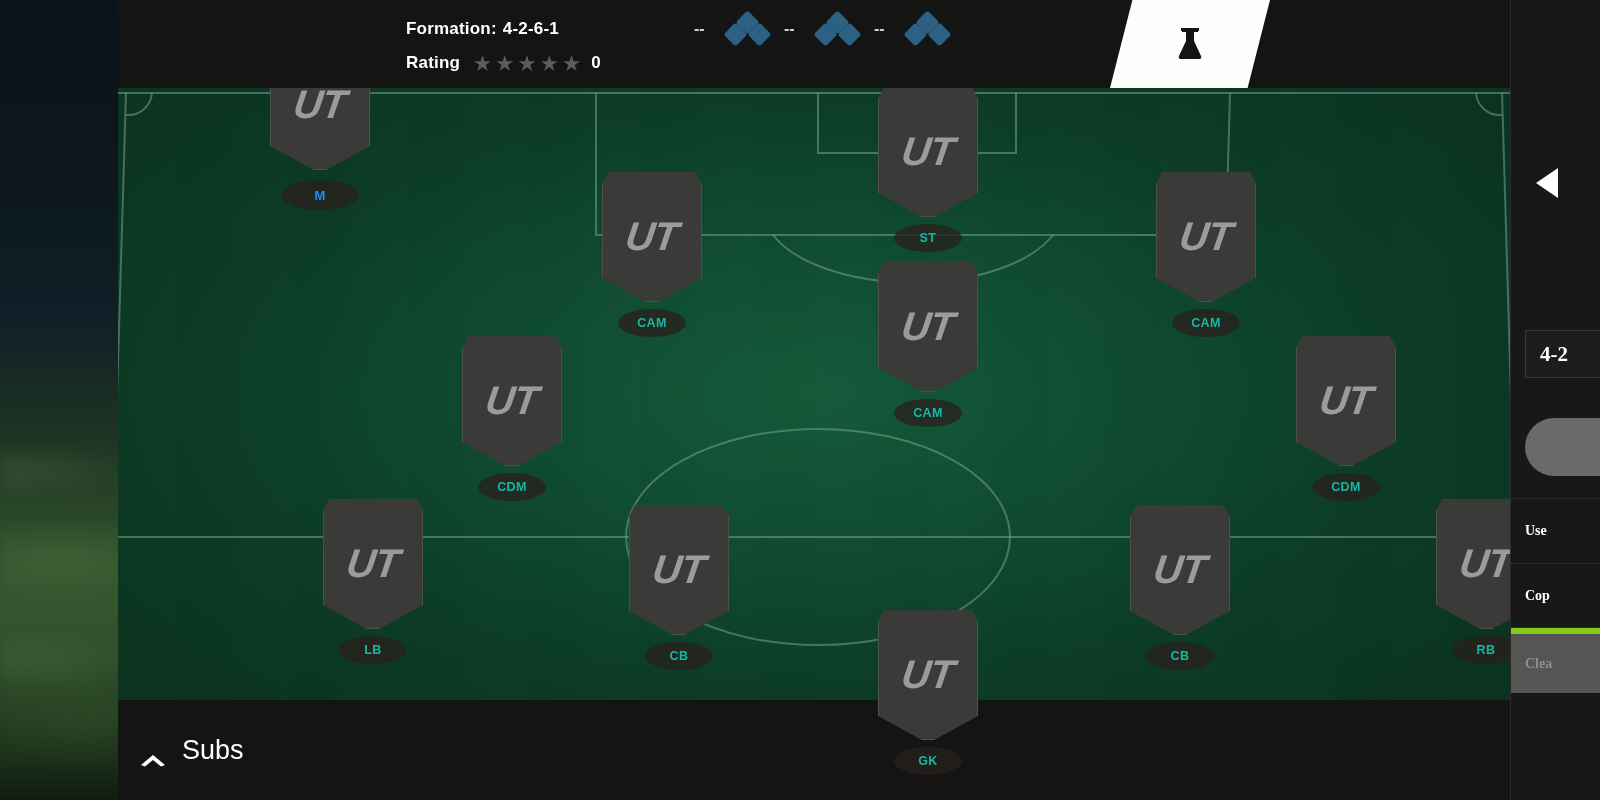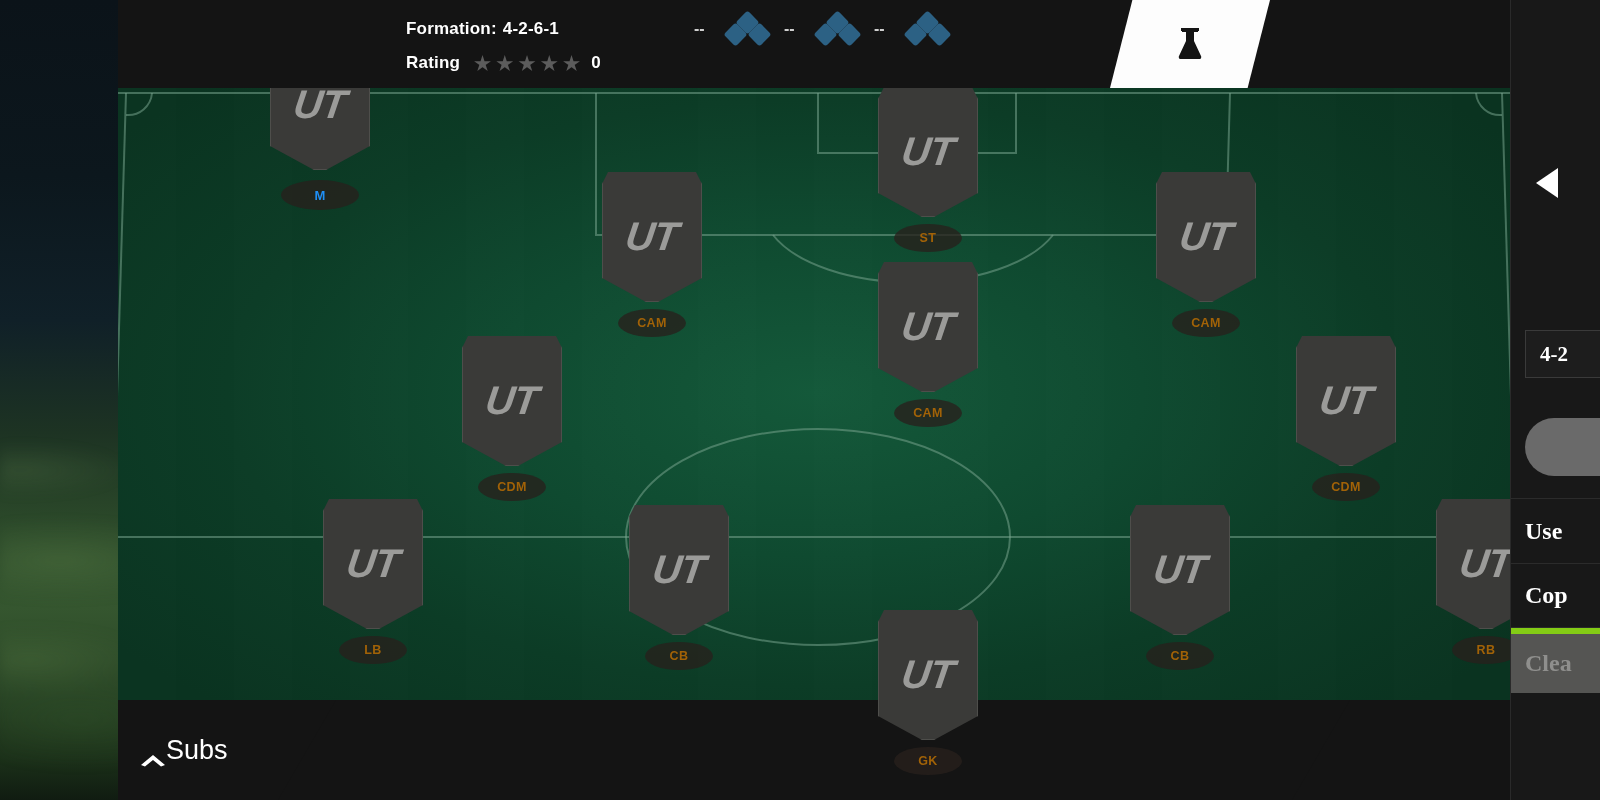--- a/index.html
+++ b/index.html
@@ -92,32 +92,32 @@
     clip-path:polygon(0 14px, 6px 2px, 94px 2px, 100px 14px, 100px 108px, 56px 132px, 44px 132px, 0 108px);
     display:flex; align-items:center; justify-content:center;
   }
   .ut{ font-style:italic; font-weight:800; font-size:40px; color:#9b9b99;
     letter-spacing:-1px; transform:skewX(-8deg); user-select:none; }
   .poslabel{
     position:absolute; left:50%; transform:translateX(-50%);
     width:68px; height:28px; border-radius:50%;
     background:rgba(40,32,28,.78);
     display:flex; align-items:center; justify-content:center;
-    font-size:12.5px; font-weight:800; color:#a16207; letter-spacing:.4px;
+    font-size:12.5px; font-weight:800; color:#14b8a6; letter-spacing:.4px;
   }
   .poslabel.mgr{ color:#1f8ff5; width:78px; height:30px; font-size:13px; }
 
   
   .subs-bar{
     position:absolute; left:0; bottom:0; width:300px; height:100px;
     background:#141414; z-index:6;
     clip-path:polygon(0 0, 218px 0, 160px 100%, 0 100%);
     display:flex; align-items:center;
   }
-  .subs-inner{ display:flex; align-items:center; margin-left:22px;
+  .subs-inner{ display:flex; align-items:center; gap:16px; margin-left:22px;
     color:#fff; font-size:27px; font-weight:400; }
   .res-bar{
     position:absolute; right:0; bottom:0; width:300px; height:100px;
     background:#141414; z-index:6;
     clip-path:polygon(140px 0, 300px 0, 300px 100%, 82px 100%);
     display:flex; align-items:center; justify-content:flex-start;
   }
   .res-inner{ display:flex; align-items:center; gap:14px; margin-right:8px;
     color:#fff; font-size:27px; font-weight:400; }
   .chev{ width:26px; height:14px; }
@@ -138,21 +138,21 @@
     color:#fff; font-size:21px; font-weight:700;
   }
   .pill-btn{
     position:absolute; left:14px; top:418px; width:130px; height:58px;
     border-radius:29px; background:#6a6a6a;
   }
   .menu{ position:absolute; left:0; top:498px; width:90px; }
   .menu-item{
     height:65px; border-top:1px solid #2b2b2b; background:#181818;
     display:flex; align-items:center; padding-left:14px;
-    color:#fff; font-size:24px; font-weight:700; white-space:nowrap; overflow:hidden;
+    color:#fff; font-size:14px; font-weight:700; white-space:nowrap; overflow:hidden;
   }
   .menu-item.disabled{ background:#555553; color:#8f8f8d; border-top:6px solid #84cc16; }
   .menu-item.last-sep{ border-bottom:1px solid #2b2b2b; }
 </style>
 </head>
 <body>
 
 <div id="root">
 
   <div class="backdrop"></div>

